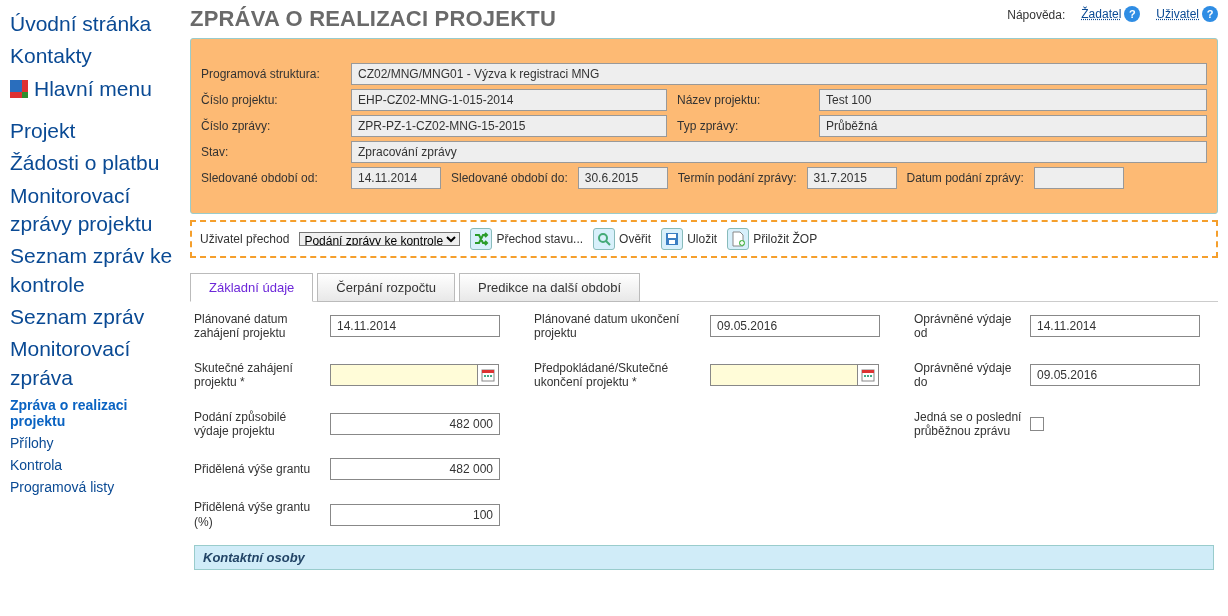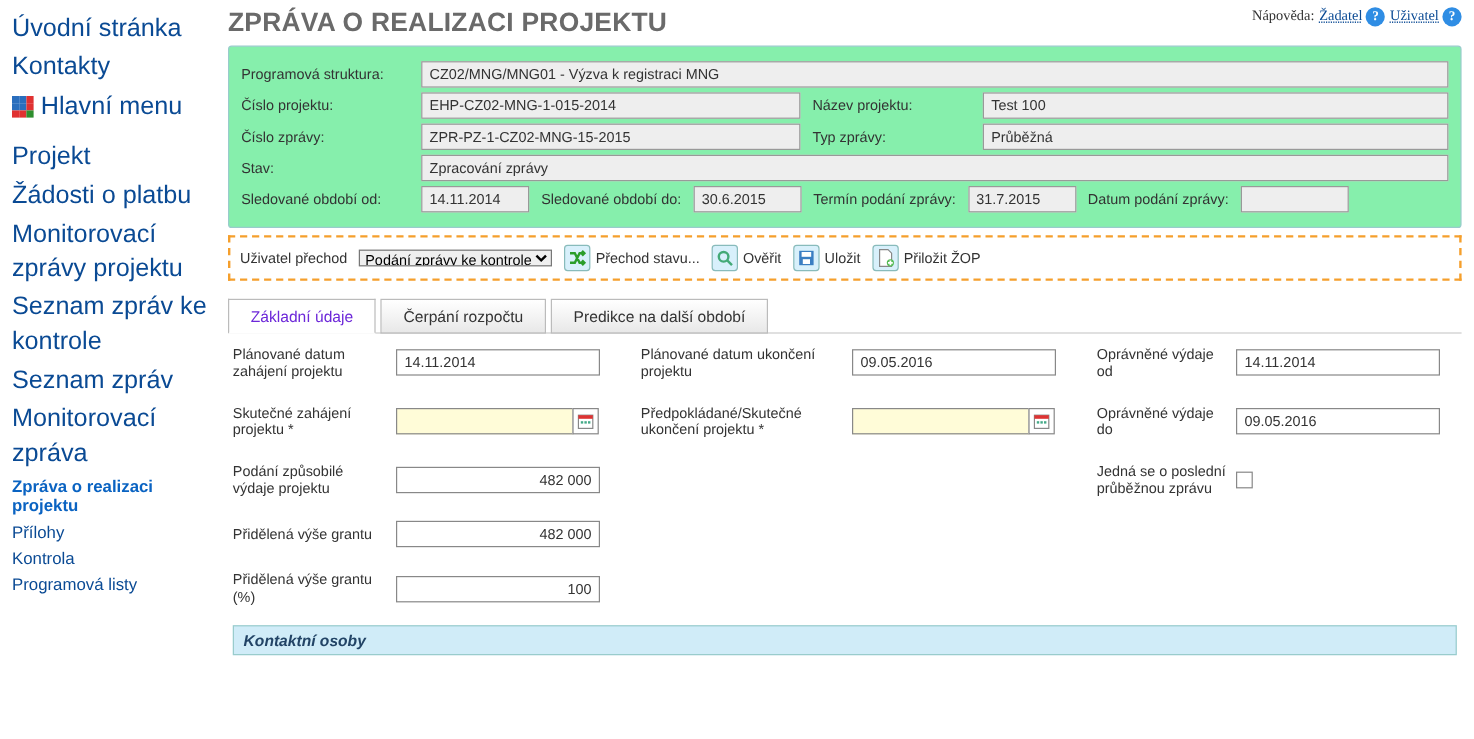--- a/index.html
+++ b/index.html
@@ -11,24 +11,24 @@
 .nav-big.wcolor { display: flex; align-items: center; gap: 6px; }
 .menu-icon { width: 18px; height: 18px; display: grid; grid-template-columns: repeat(3,6px); grid-template-rows: repeat(3,6px); gap: 0; }
 .menu-icon span { width: 6px; height: 6px; }
 .c1{background:#2a6ebd}.c2{background:#2e8e2e}.c3{background:#e03131}
 .nav-sep { height: 10px; }
 .subsmall { font-size: 14px; color: #0a4a94; padding: 3px 0 3px 0; }
 .subsmall.active { color:#0a63c2; font-weight:bold;}
 .main { flex: 1; padding: 6px 10px 6px 6px; position:relative;}
 .header { display:flex; justify-content:space-between; align-items:flex-start; margin-bottom:6px; }
 h1 { font-family: "Arial Narrow", Arial, sans-serif; font-stretch: condensed; font-size: 22px; color:#6a6a6a; font-weight: bold; letter-spacing:0.2px; text-transform:uppercase; }
-.help { font-size:12px; color:#333; display:flex; align-items:flex-start; gap:4px;font-family:Liberation Serif, serif;}
+.help { font-size:12px; color:#333; display:flex; align-items:flex-end; gap:16px;}
 .help a { color:#0a4a94; text-decoration: underline dotted; }
 .help .qicon { width:16px; height:16px; border-radius:50%; background:#2f8de4; color:#fff; display:inline-flex; align-items:center; justify-content:center; font-size:11px; font-weight:bold; margin-left:3px;}
-.panel { border:1px solid #9cc; background:#86efac; border-radius:3px; padding:8px 10px; margin-bottom:6px;}
+.panel { border:1px solid #9cc; background:#fdba74; border-radius:3px; padding:20px 10px; margin-bottom:6px;}
 .row { display:flex; align-items:center; gap:10px; margin:4px 0; }
 .lbl { width:140px; font-size:12px;}
 .lbls { width:132px; font-size:12px;}
 .fld { flex:1; height:22px; border:1px solid #999; background:#eee; padding:2px 6px; font-size:12px; display:flex; align-items:center;}
 .fld.short { flex:0 0 90px;}
 .toolbar { border:2px dashed #f59f2c; background:#fff; padding:6px 8px; display:flex; align-items:center; gap:10px; margin-bottom:14px;}
 .toolbar .sel { height:14px; border:1px solid #777; font-size:12px;}
 .tbtn { display:flex; align-items:center; gap:4px; font-size:12px; cursor:pointer;}
 .ticon { width:22px; height:22px; display:flex; align-items:center; justify-content:center; border:1px solid #8bb; background:#d8f0fb; border-radius:3px;}
 .tabs { display:flex; margin-bottom:10px; border-bottom:1px solid #ccc;}

